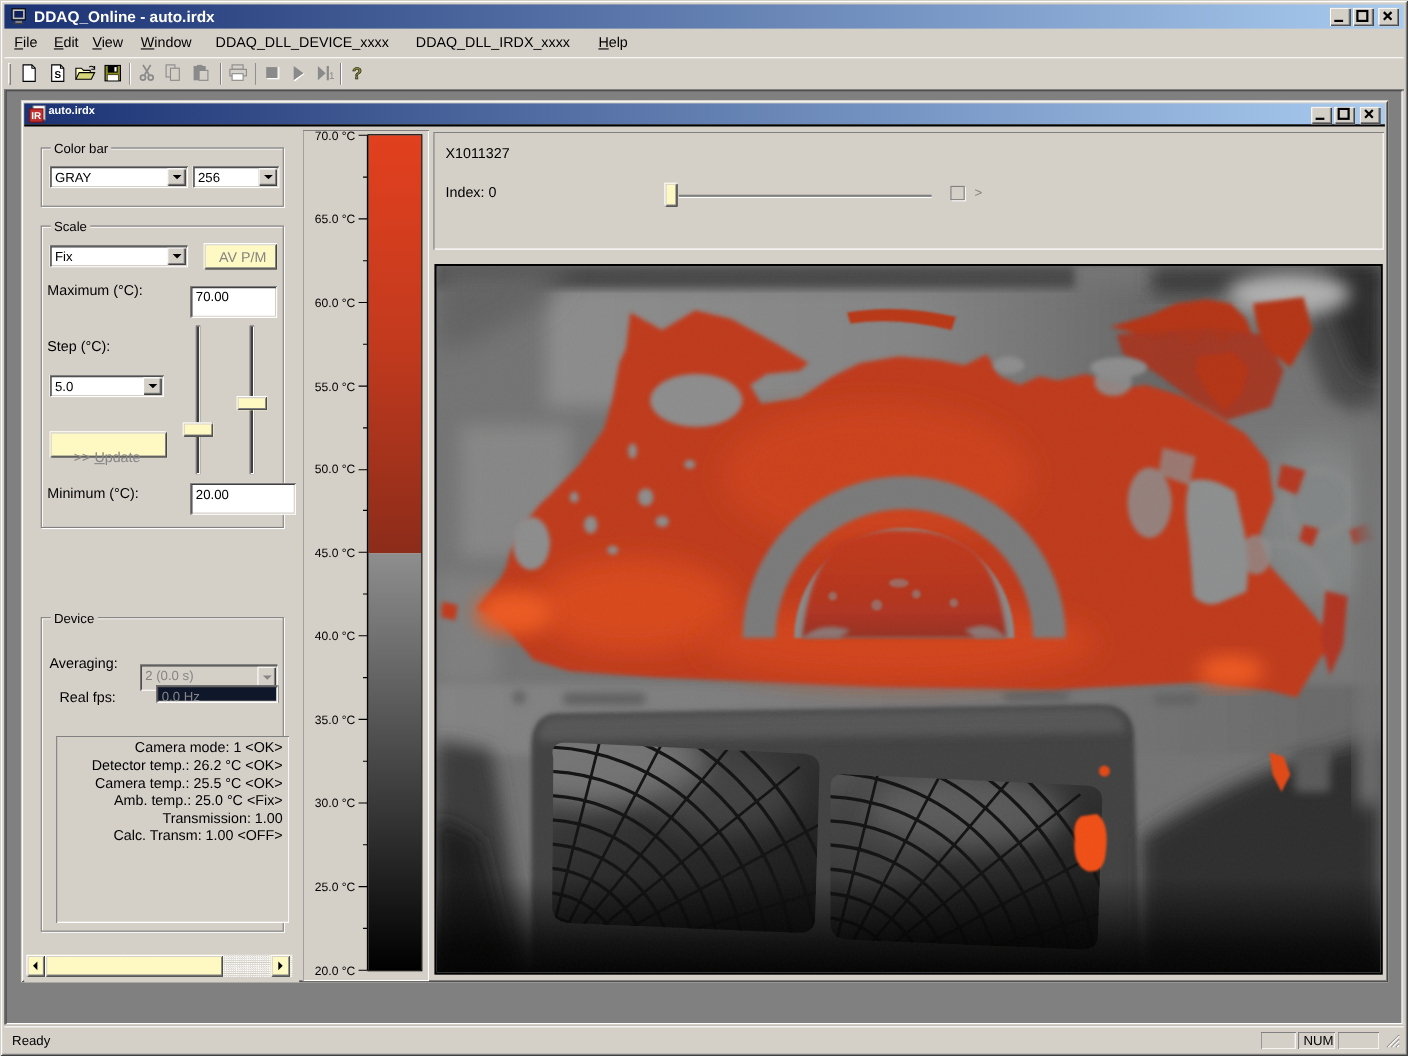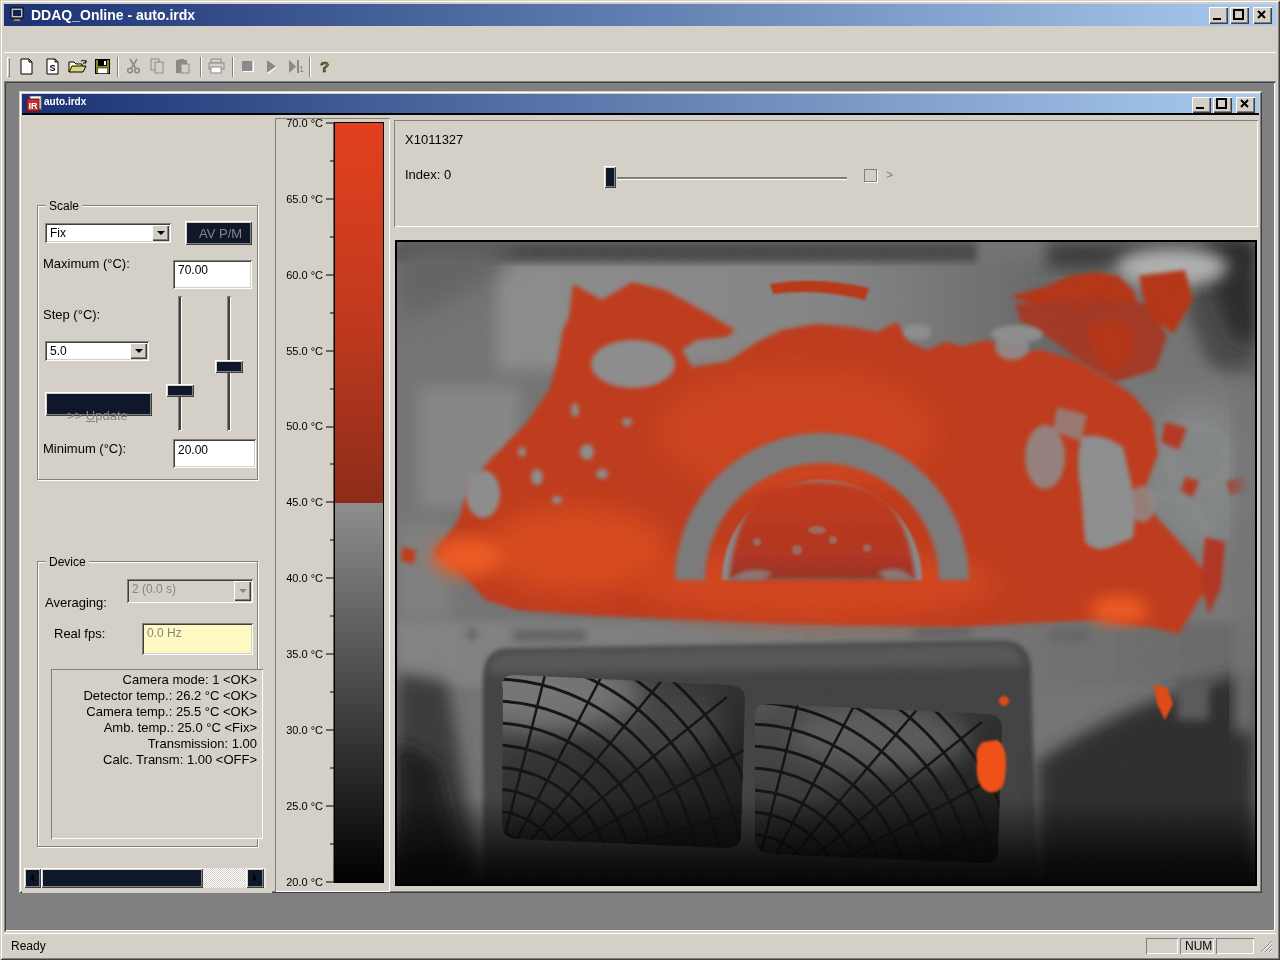--- a/index.html
+++ b/index.html
@@ -1,20 +1,20 @@
 <!DOCTYPE html>
 <html><head>
 <meta charset="utf-8">
 <style>
 * { margin:0; padding:0; box-sizing:border-box; }
 html,body { width:1280px; height:960px; overflow:hidden; }
 body { font-family:"Liberation Sans", sans-serif; background:#d4d0c8; position:relative; }
 .abs { position:absolute; }
 
-.raised { background:#0f172a; box-shadow: inset 1px 1px 0 #ffffff, inset -1px -1px 0 #404040, inset 2px 2px 0 #d4d0c8, inset -2px -2px 0 #808080; }
+.raised { background:#fef9c3; box-shadow: inset 1px 1px 0 #ffffff, inset -1px -1px 0 #404040, inset 2px 2px 0 #d4d0c8, inset -2px -2px 0 #808080; }
 .sunken { background:#fff; box-shadow: inset 1px 1px 0 #808080, inset -1px -1px 0 #fff, inset 2px 2px 0 #404040, inset -2px -2px 0 #d4d0c8; }
 .sunkenpanel { box-shadow: inset 1px 1px 0 #808080, inset -1px -1px 0 #ffffff; }
 .group { border:1px solid #808080; box-shadow: inset 1px 1px 0 #fff, 1px 1px 0 #fff; }
 .group > .legend { position:absolute; top:-7px; left:8px; background:#d4d0c8; padding:0 3px; font-size:12px; color:#000; }
 .lbl { font-size:13px; color:#000; }
 .dis { color:#858585; }
 
 #outer { position:absolute; left:0; top:0; width:1280px; height:960px; background:#d4d0c8;
   box-shadow: inset 1px 1px 0 #d4d0c8, inset -1px -1px 0 #404040, inset 2px 2px 0 #fff, inset -2px -2px 0 #808080; text-align: right; }
 #titlebar { position:absolute; left:4px; top:4px; width:1272px; height:22px;
@@ -76,20 +76,29 @@
         <svg width="19" height="17">
           <rect x="4" y="3" width="9" height="9" fill="none" stroke="#000" stroke-width="2"></rect>
         </svg>
       </div>
     <div class="winbtn" style="left:1249px">
         <svg width="19" height="17">
           <path d="M5 4 L12 11 M12 4 L5 11" stroke="#000" stroke-width="2"></path>
         </svg>
       </div>
   </div>
+  <div id="menubar">
+    <span class="mitem" style="left:9px"><u>F</u>ile</span>
+    <span class="mitem" style="left:45px"><u>E</u>dit</span>
+    <span class="mitem" style="left:80px"><u>V</u>iew</span>
+    <span class="mitem" style="left:124px"><u>W</u>indow</span>
+    <span class="mitem" style="left:192px">DDAQ_DLL_DEVICE_xxxx</span>
+    <span class="mitem" style="left:374px">DDAQ_DLL_IRDX_xxxx</span>
+    <span class="mitem" style="left:540px"><u>H</u>elp</span>
+  </div>
   <div id="toolbar">
     <div class="abs" style="left:3px;top:4px;width:3px;height:20px;box-shadow:inset 1px 1px 0 #fff, inset -1px -1px 0 #808080;"></div>
     <svg class="ticon" style="left:14px" width="17" height="17" viewBox="0 0 17 17">
       <path d="M3 1 h8 l3 3 v12 h-11 z" fill="#fff" stroke="#000"></path>
       <path d="M11 1 v3 h3" fill="none" stroke="#000"></path>
     </svg>
     <svg class="ticon" style="left:40px" width="17" height="17" viewBox="0 0 17 17">
       <path d="M3 1 h8 l3 3 v12 h-11 z" fill="#fff" stroke="#000"></path>
       <path d="M11 1 v3 h3" fill="none" stroke="#000"></path>
       <text x="5.5" y="12.5" font-size="9" font-weight="bold" fill="#000" style="font-family:'Liberation Sans',sans-serif">S</text>
@@ -160,20 +169,31 @@
             </svg></div>
         <div class="iwinbtn" style="left:1191px"><svg width="19" height="16">
               <rect x="4" y="2" width="9" height="9" fill="none" stroke="#000" stroke-width="2"></rect>
             </svg></div>
         <div class="iwinbtn" style="left:1214px"><svg width="19" height="16">
               <path d="M5 3 L12 10 M12 3 L5 10" stroke="#000" stroke-width="2"></path>
             </svg></div>
       </div>
 
       <div id="leftpanel" class="abs" style="left:3px;top:26px;width:250px;height:776px;background:#d4d0c8;">
+        <div class="abs group" style="left:15px;top:17px;width:221px;height:54px;">
+          <span class="legend">Color bar</span>
+          <div class="combo" style="left:7px;top:16px;width:126px;height:20px;">
+              <span class="ctext">GRAY</span>
+              <span class="cbtn"></span>
+            </div>
+          <div class="combo" style="left:137px;top:16px;width:79px;height:20px;">
+              <span class="ctext">256</span>
+              <span class="cbtn"></span>
+            </div>
+        </div>
         <div class="abs group" style="left:15px;top:88px;width:221px;height:275px;">
           <span class="legend">Scale</span>
           <div class="combo" style="left:7px;top:17px;width:126px;height:20px;">
               <span class="ctext">Fix</span>
               <span class="cbtn"></span>
             </div>
           <div class="abs raised" style="left:147px;top:15px;width:67px;height:24px;">
               <span class="lbl dis" style="position:absolute;left:14px;top:5px;">AV P/M</span>
             </div>
           <span class="lbl abs" style="left:5px;top:50px;">Maximum (°C):</span>
@@ -182,38 +202,38 @@
             </div>
           <span class="lbl abs" style="left:5px;top:101px;">Step (°C):</span>
           <div class="combo" style="left:7px;top:135px;width:104px;height:20px;">
               <span class="ctext">5.0</span>
               <span class="cbtn"></span>
             </div>
           <div class="abs raised" style="left:7px;top:186px;width:107px;height:24px;">
               <span class="lbl dis" style="position:absolute;left:22px;top:5px;margin-top:11px;">&gt;&gt; <span style="text-decoration:underline">U</span>pdate</span>
             </div>
           <span class="lbl abs" style="left:5px;top:235px;">Minimum (°C):</span>
-          <div class="edit" style="left:135px;top:233px;width:83px;height:29px;">
+          <div class="edit" style="left:135px;top:233px;width:96px;height:29px;">
               <span class="etext" style="top:4px;">20.00</span>
             </div>
 
           <div class="abs" style="left:140px;top:90px;width:4px;height:135px;box-shadow:inset 1px 1px 0 #808080, inset -1px -1px 0 #fff;background:#404040;"></div>
           <div class="abs raised" style="left:128px;top:178px;width:28px;height:13px;"></div>
           <div class="abs" style="left:189px;top:90px;width:4px;height:135px;box-shadow:inset 1px 1px 0 #808080, inset -1px -1px 0 #fff;background:#404040;"></div>
           <div class="abs raised" style="left:177px;top:154px;width:28px;height:13px;"></div>
         </div>
         <div class="abs group" style="left:15px;top:444px;width:221px;height:286px;">
           <span class="legend">Device</span>
           <span class="lbl abs" style="left:7px;top:33px;">Averaging:</span>
-          <div class="combo disabled" style="left:89px;top:17px;width:126px;height:24px;">
+          <div class="combo disabled" style="left:89px;top:42px;width:126px;height:24px;">
               <span class="ctext">2 (0.0 s)</span>
               <span class="cbtn"></span>
             </div>
           <span class="lbl abs" style="left:16px;top:64px;">Real fps:</span>
-          <div class="edit" style="left:104px;top:61px;width:111px;height:32px;background:#fef9c3;padding-left:48px;">
+          <div class="edit" style="left:104px;top:61px;width:111px;height:16px;background:#0f172a;padding-left:48px;">
               <span class="etext dis" style="top:3px;">0.0 Hz</span>
             </div>
           <div class="abs" style="left:13px;top:107px;width:212px;height:170px;background:#d4d0c8;box-shadow:inset 1px 1px 0 #808080, inset -1px -1px 0 #fff;padding:3px 6px;">
             <div class="lbl" style="line-height:16px;">Camera mode: 1 &lt;OK&gt;<br>Detector temp.: 26.2 °C &lt;OK&gt;<br>Camera temp.: 25.5 °C &lt;OK&gt;<br>Amb. temp.: 25.0 °C &lt;Fix&gt;<br>Transmission: 1.00<br>Calc. Transm: 1.00 &lt;OFF&gt;</div>
           </div>
         </div>
 
         <div class="abs" style="left:2px;top:751px;width:242px;height:20px;background:repeating-conic-gradient(#fff 0% 25%, #d4d0c8 0% 50%) 0 0/2px 2px;">
           <div class="abs raised" style="left:0;top:0;width:17px;height:20px;"><svg width="17" height="20">
                 <path d="M10 6 L6 10 L10 14 z" fill="#000"></path>

